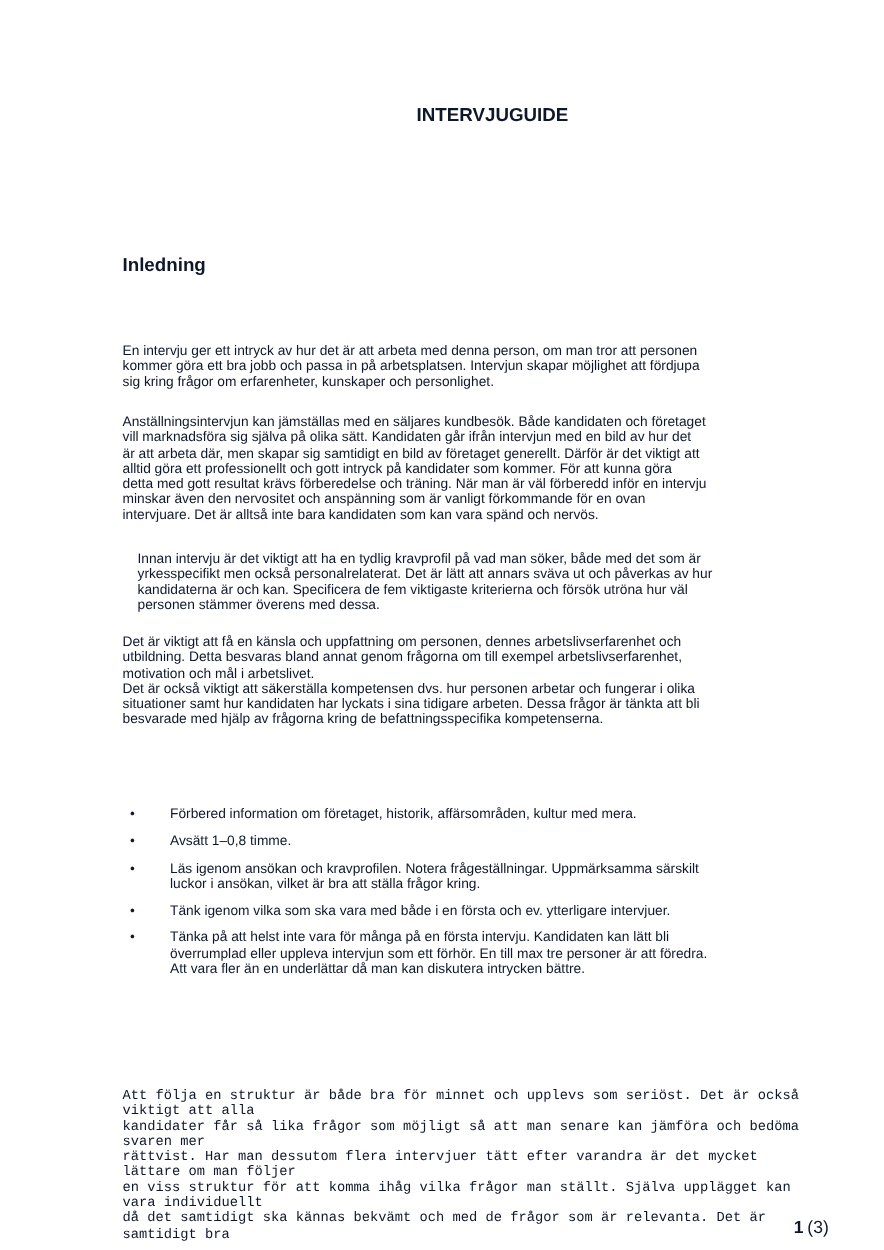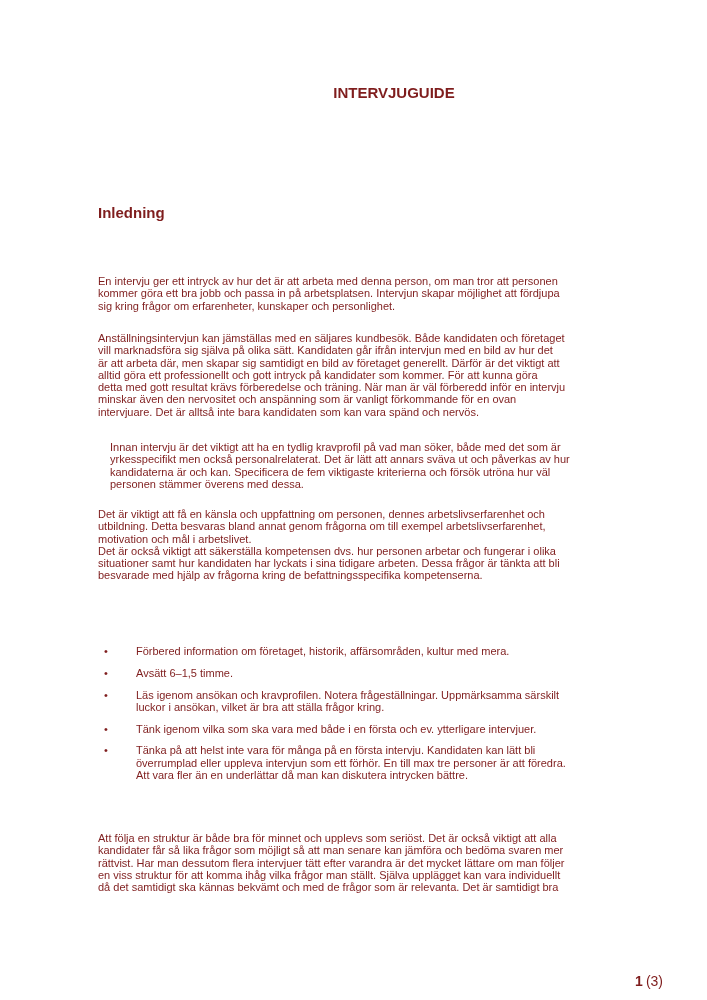--- a/index.html
+++ b/index.html
@@ -6,21 +6,21 @@
     margin: 0;
     padding: 0;
     background: #ffffff;
   }
   .page {
     position: relative;
     width: 707px;
     height: 1000px;
     background: #ffffff;
     font-family: "Liberation Sans", sans-serif;
-    color: #7f1d1d;
+    color: #0f172a;
     overflow: hidden;
   }
   .doc-title {
     position: absolute;
     left: 98px;
     width: 592px;
     top: 84px;
     text-align: center;
     font-size: 15px;
     font-weight: bold;
@@ -88,21 +88,21 @@
   .page-num .num-total { font-weight: normal; margin-left: 3px; }
 
   .pos-h-inledning { top: 204px; }
   .pos-para-1 { top: 225px; }
   .pos-para-2 { top: 275px; }
   .pos-para-3 { top: 332px; }
   .pos-para-4 { top: 441px; margin-left: 12px; }
   .pos-para-5 { top: 508px; }
   .pos-h-planering { top: 615px; }
   .pos-h-forslag { top: 805px; }
-  .pos-para-6 { top: 832px; }
+  .pos-para-6 { top: 871px; font-family: Liberation Mono, monospace; }
 </style>
 </head>
 <body>
 
 <div class="page">
 
   <div class="doc-title">INTERVJUGUIDE</div>
 
   <div class="h-sub pos-h-inledning">Inledning</div>
 
@@ -132,21 +132,21 @@
 besvarade med hjälp av frågorna kring de befattningsspecifika kompetenserna.</div>
 
 
   <ul class="bullet-list">
     <li class="bullet-item">
       <span class="bullet-marker">•</span>
       <span class="bullet-text">Förbered information om företaget, historik, affärsområden, kultur med mera.</span>
     </li>
     <li class="bullet-item">
       <span class="bullet-marker">•</span>
-      <span class="bullet-text">Avsätt 6–1,5 timme.</span>
+      <span class="bullet-text">Avsätt 1–0,8 timme.</span>
     </li>
     <li class="bullet-item">
       <span class="bullet-marker">•</span>
       <span class="bullet-text">Läs igenom ansökan och kravprofilen. Notera frågeställningar. Uppmärksamma särskilt
 luckor i ansökan, vilket är bra att ställa frågor kring.</span>
     </li>
     <li class="bullet-item">
       <span class="bullet-marker">•</span>
       <span class="bullet-text">Tänk igenom vilka som ska vara med både i en första och ev. ytterligare intervjuer.</span>
     </li>

